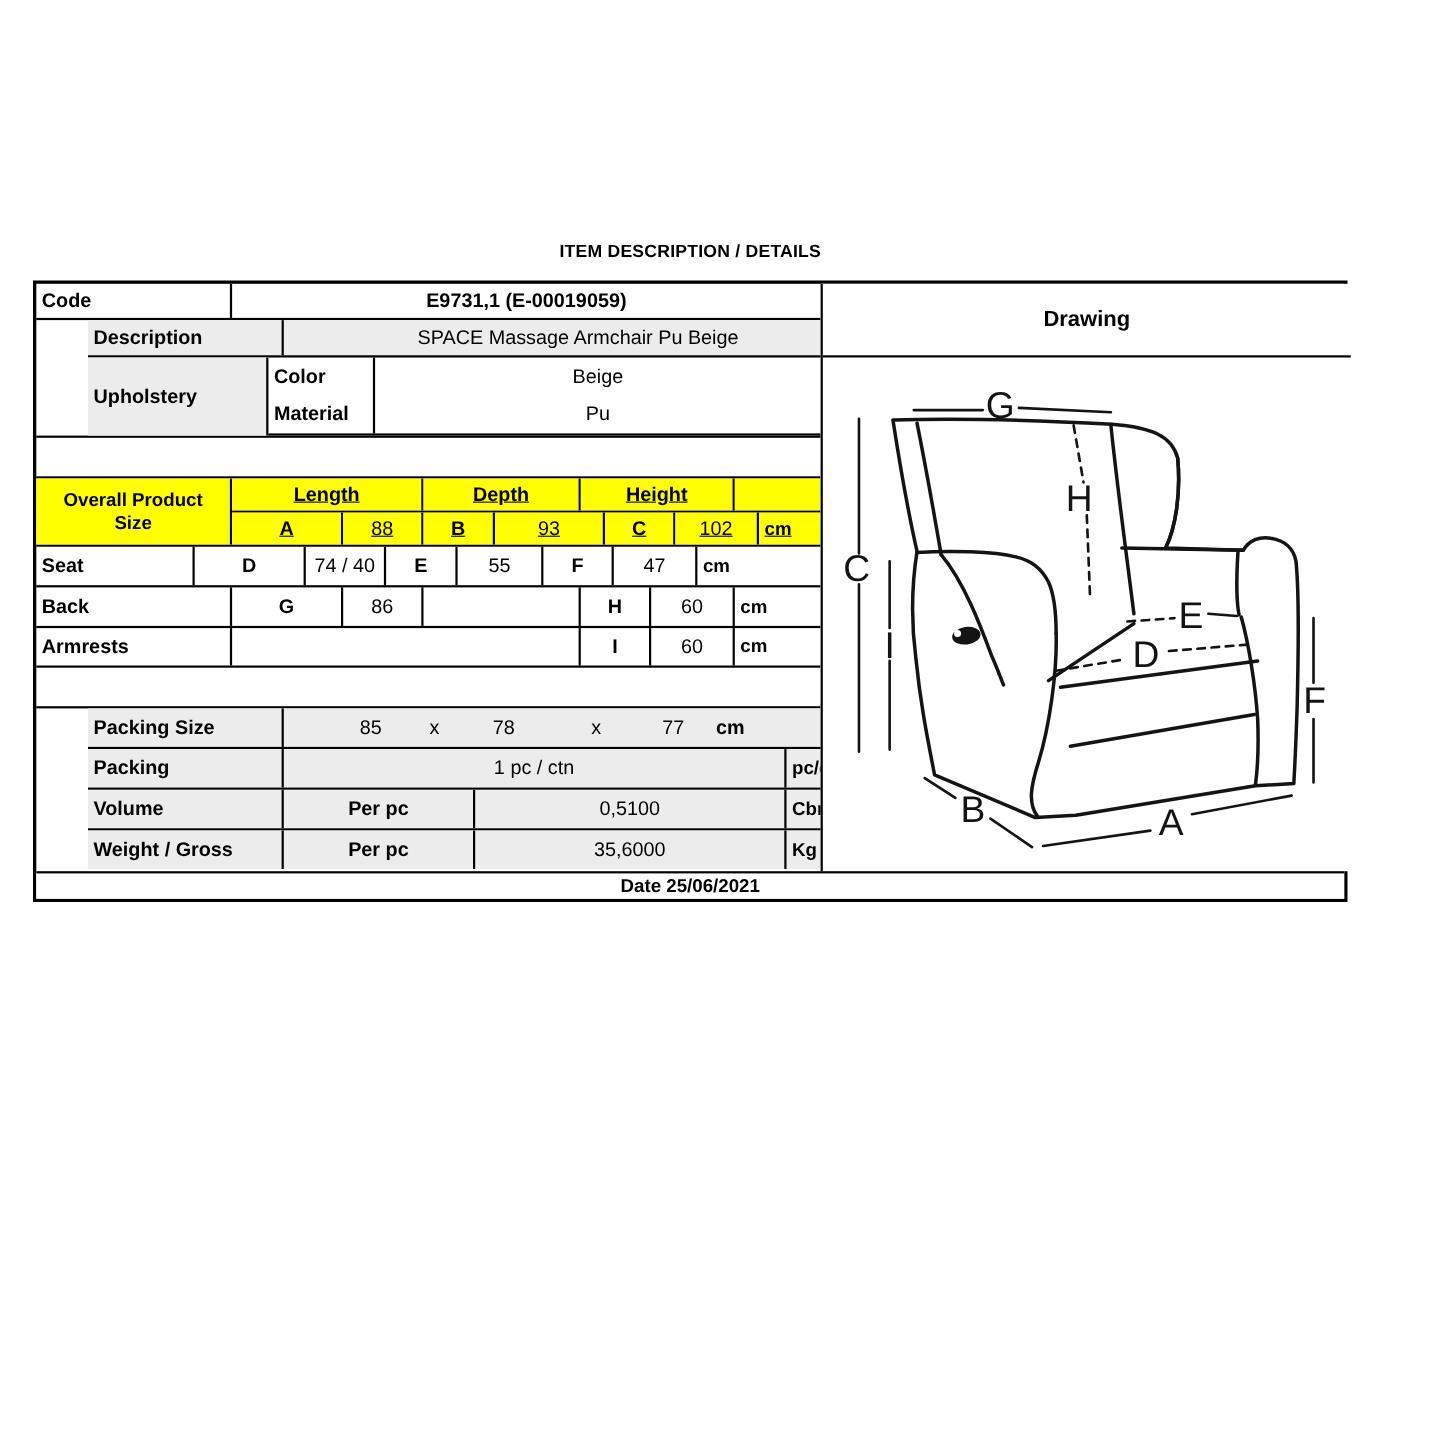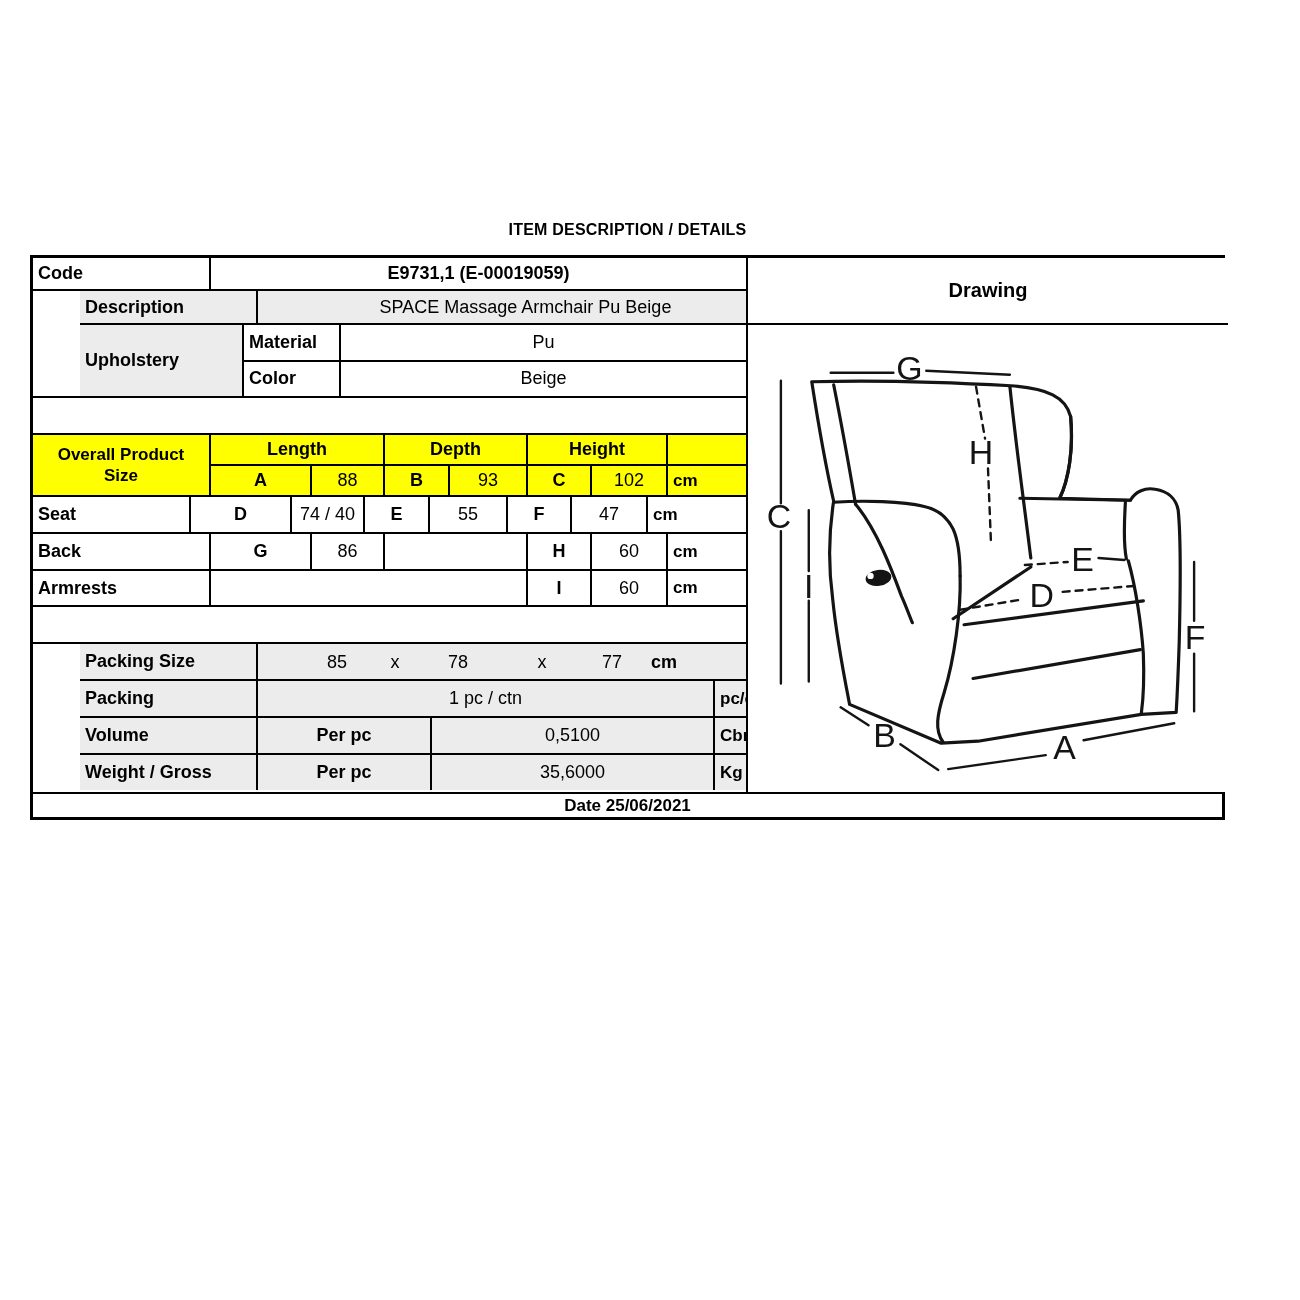--- a/index.html
+++ b/index.html
@@ -22,21 +22,21 @@
   .bold { font-weight:bold; }
   .unit { font-weight:bold; font-size:17px; padding-left:5px; }
   .gray { background:#ececec;margin-left:47px; }
   .yellow { background:#ffff00; }
 
   .u-right { flex:1; display:flex; flex-direction:column; }
   .u-row { display:flex; flex:1; }
   .u-row.first { border-bottom:2px solid #000; }
 
   .y-right { flex:1; display:flex; flex-direction:column; }
-  .y-row { display:flex; flex:1; }
+  .y-row { display:flex; flex:1;text-decoration:underline; }
   .y-row.first { border-bottom:2px solid #000; }
   .y-head { justify-content:center; font-weight:bold; font-size:18px; }
   .group-cell { flex-direction:column; justify-content:center; align-items:center;
                 font-weight:bold; font-size:17px; line-height:21px; text-align:center; }
 
   .pack-size-cell { position:relative; flex:1; border-right:none; }
   .pack-size-cell span { position:absolute; top:50%; transform:translate(-50%,-50%); font-size:18px; }
 
   .panel { position:absolute; left:713px; top:0; width:482px; height:534px; border-left:2px solid #000; background:#fff; }
   .panel-header { height:67px; border-bottom:2px solid #000; display:flex; align-items:center; justify-content:center;
@@ -69,27 +69,27 @@
       </div>
 
       <div class="row gray" style="height:34px">
         <div class="cell lbl" style="width:178px">Description</div>
         <div class="cell val last" style="flex:1">SPACE Massage Armchair Pu Beige</div>
       </div>
 
       <div class="row" style="height:73px">
         <div class="cell lbl gray" style="width:164px">Upholstery</div>
         <div class="u-right">
+          <div class="u-row">
+            <div class="cell lbl" style="width:97px">Color</div>
+            <div class="cell val last" style="flex:1">Beige</div>
+          </div>
           <div class="u-row first">
             <div class="cell lbl" style="width:97px">Material</div>
             <div class="cell val last" style="flex:1">Pu</div>
-          </div>
-          <div class="u-row">
-            <div class="cell lbl" style="width:97px">Color</div>
-            <div class="cell val last" style="flex:1">Beige</div>
           </div>
         </div>
       </div>
 
       <div class="row" style="height:37px"></div>
 
       <div class="row" style="height:62px">
         <div class="cell group-cell yellow" style="width:178px">
           <span>Overall Product</span>
           <span>Size</span>
@@ -98,30 +98,30 @@
           <div class="y-row first">
             <div class="cell y-head yellow" style="width:174px">Length</div>
             <div class="cell y-head yellow" style="width:143px">Depth</div>
             <div class="cell y-head yellow" style="width:140px">Height</div>
             <div class="cell yellow last" style="flex:1"></div>
           </div>
           <div class="y-row">
             <div class="cell val bold yellow" style="width:101px">A</div>
             <div class="cell val yellow" style="width:73px">88</div>
             <div class="cell val bold yellow" style="width:65px">B</div>
-            <div class="cell val yellow" style="width:78px">93</div>
+            <div class="cell val yellow" style="width:100px">93</div>
             <div class="cell val bold yellow" style="width:64px">C</div>
             <div class="cell val yellow" style="width:76px">102</div>
             <div class="cell unit yellow last" style="flex:1">cm</div>
           </div>
         </div>
       </div>
 
       <div class="row" style="height:37px">
-        <div class="cell lbl" style="width:158px">Seat</div>
+        <div class="cell lbl" style="width:144px">Seat</div>
         <div class="cell val bold" style="width:101px">D</div>
         <div class="cell val" style="width:73px">74 / 40</div>
         <div class="cell val bold" style="width:65px">E</div>
         <div class="cell val" style="width:78px">55</div>
         <div class="cell val bold" style="width:64px">F</div>
         <div class="cell val" style="width:76px">47</div>
         <div class="cell unit last" style="flex:1">cm</div>
       </div>
 
       <div class="row" style="height:37px">

